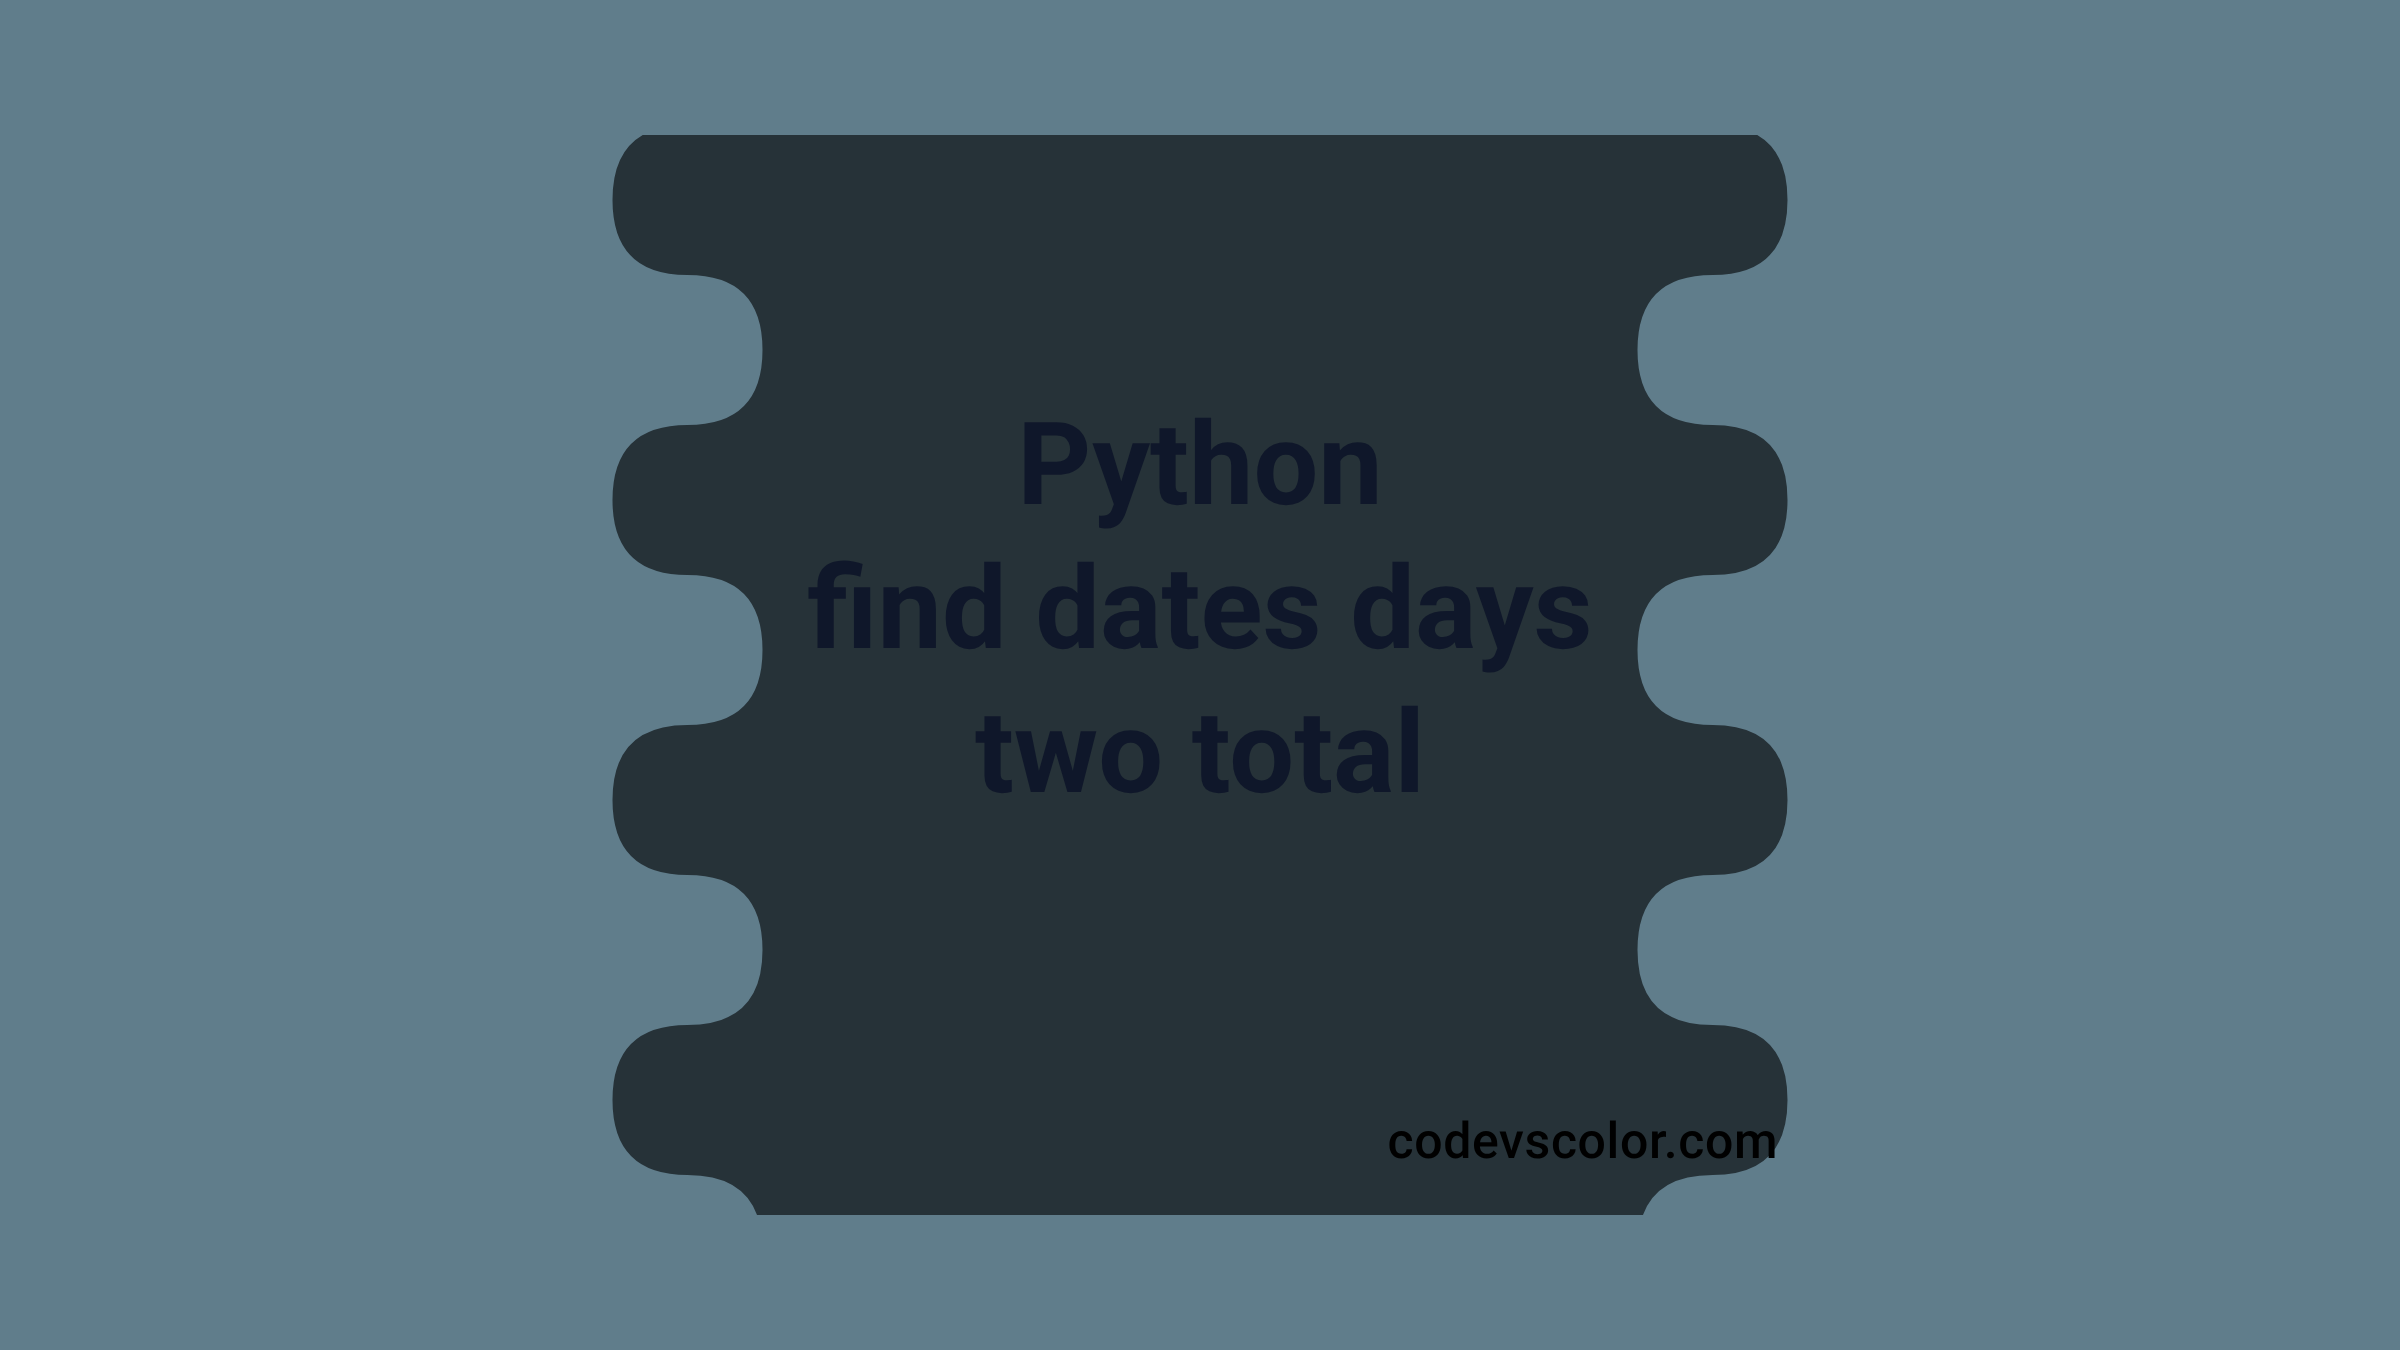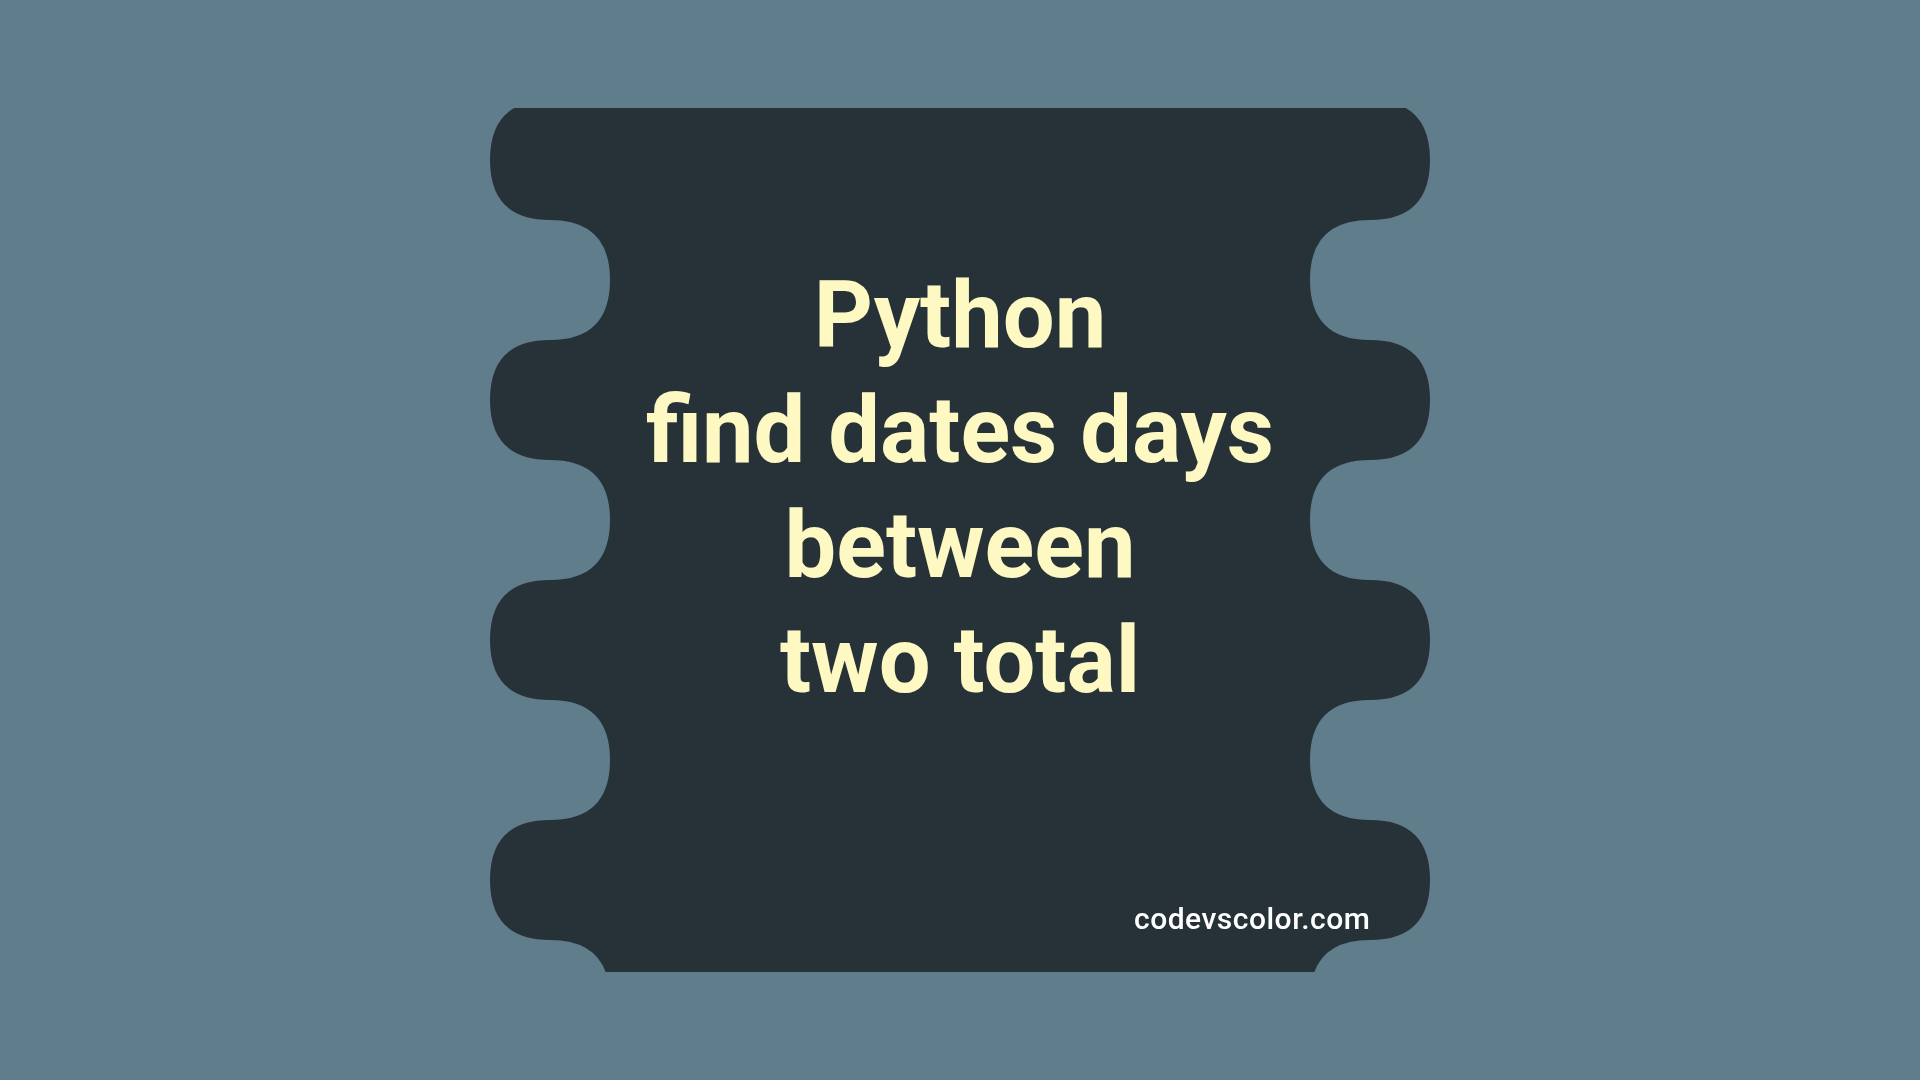--- a/index.html
+++ b/index.html
@@ -27,37 +27,36 @@
     transform: translate(-50%, -50%);
     z-index: 1;
   }
   .title-block {
     position: absolute;
     left: 50%;
     top: 44%;
     transform: translate(-50%, -50%);
     z-index: 2;
     text-align: center;
-    color: #fef9c3;
+    color: #0f172a;
     font-weight: 700;
     font-size: 92px;
     line-height: 1.25;
     white-space: nowrap;
   }
   .watermark {
     position: absolute;
     z-index: 2;
-    color: #ffffff;
-    font-size: 30px;
+    color: #000000;
+    font-size: 40px;
     font-weight: 500;
     bottom: 36px;
     left: 50%;
     transform: translateX(150px);
     letter-spacing: 0.5px;
-    margin-left: 24px;
   }
 </style>
 </head>
 <body>
 
 <div class="canvas">
 
   <svg class="blob" width="1300" height="1040" viewBox="0 0 1300 1040" xmlns="http://www.w3.org/2000/svg">
     <path fill="#263238" d="
       M 360 -40
@@ -99,19 +98,18 @@
       Q 180 80 240 80
       Q 300 80 300 20
       Q 300 -40 360 -40
       Z
     "></path>
   </svg>
 
   <div class="title-block">
     <div>Python</div>
     <div>find dates days</div>
-    <div>between</div>
     <div>two total</div>
   </div>
 
   <div class="watermark">codevscolor.com</div>
 
 </div>
 
 </body></html>

